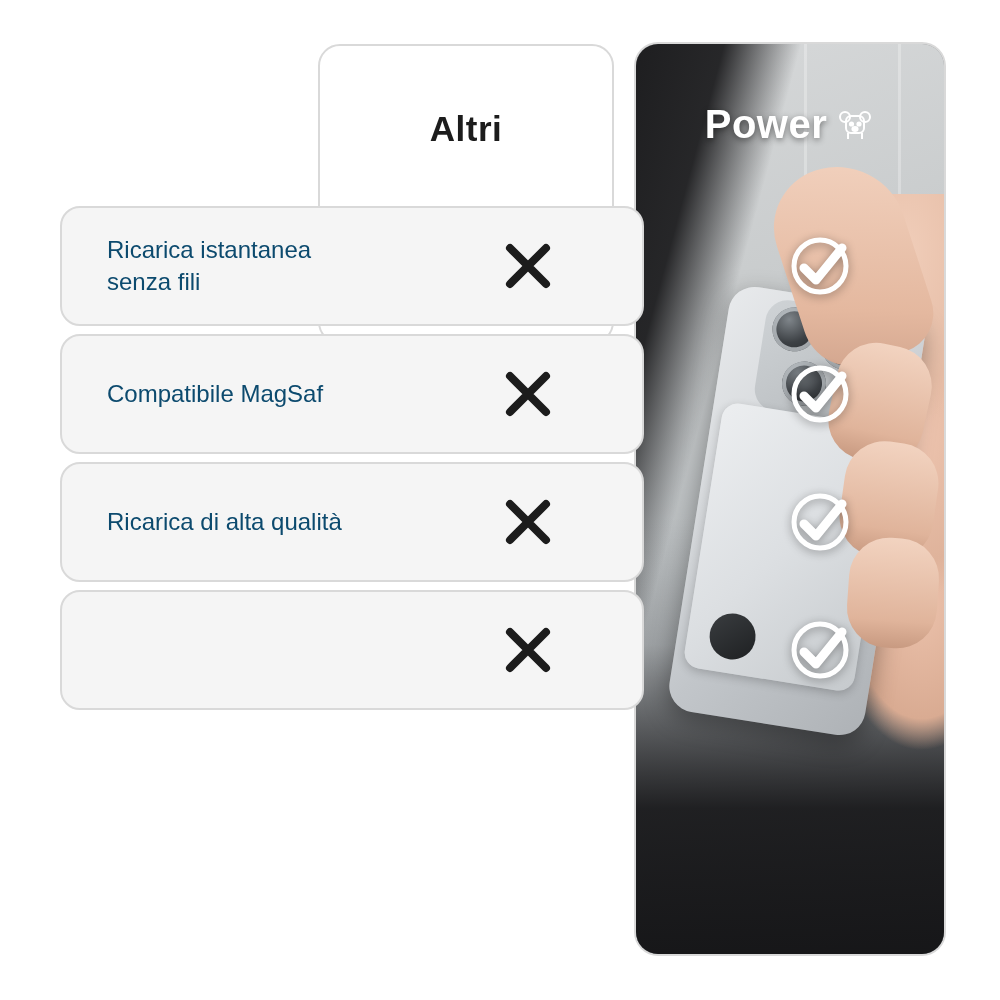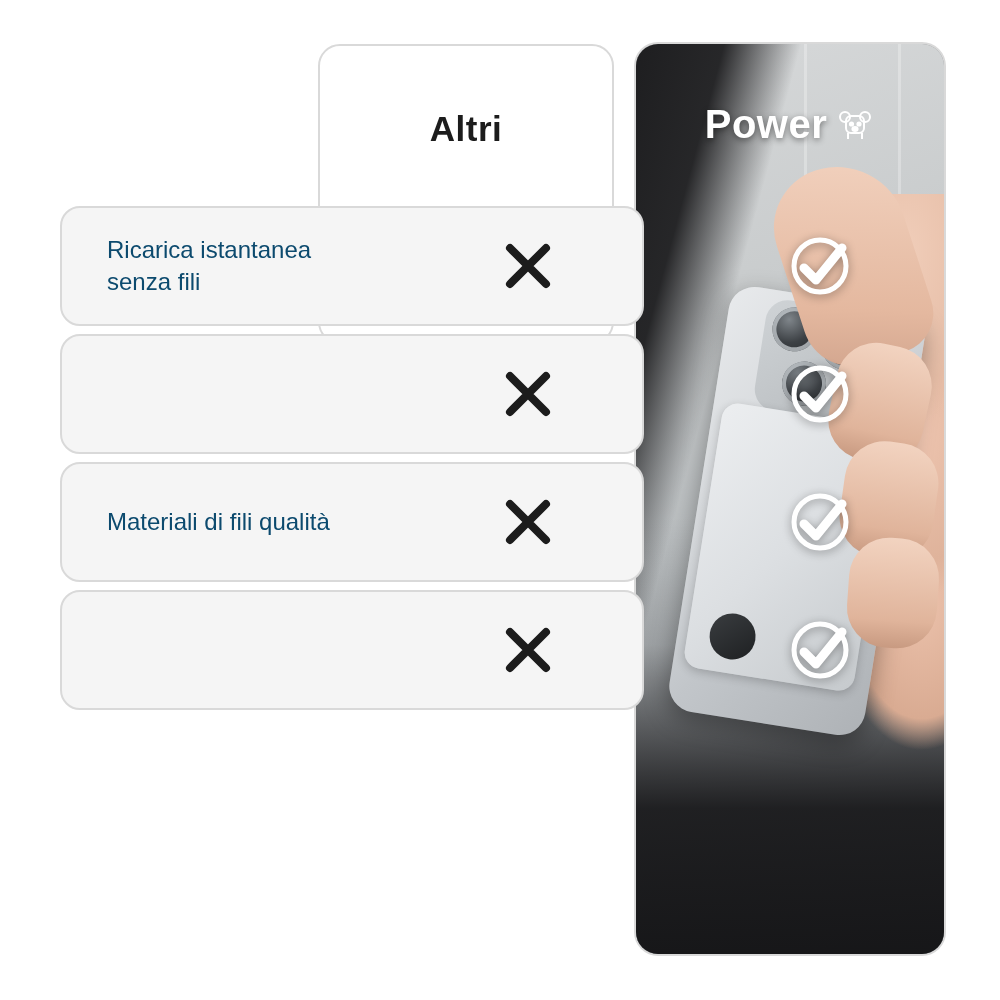--- a/index.html
+++ b/index.html
@@ -306,36 +306,37 @@
           <circle cx="32" cy="32" r="26" fill="none" stroke="#ffffff" stroke-width="5"></circle>
           <path d="M16 34 L28 46 L54 14" fill="none" stroke="#ffffff" stroke-width="9" stroke-linecap="round" stroke-linejoin="round"></path>
         </svg>
       </div>
     </div>
 
 
 
     <div class="row">
       <div class="row-box"></div>
+      <div class="row-label">Compatibile MagSaf</div>
       <div class="row-cross">
         <svg width="56" height="56" viewBox="0 0 56 56">
           <path d="M10 10 L46 46 M46 10 L10 46" stroke="#1c1c1c" stroke-width="8" stroke-linecap="round"></path>
         </svg>
       </div>
       <div class="row-check">
         <svg width="64" height="64" viewBox="0 0 64 64">
           <circle cx="32" cy="32" r="26" fill="none" stroke="#ffffff" stroke-width="5"></circle>
           <path d="M16 34 L28 46 L54 14" fill="none" stroke="#ffffff" stroke-width="9" stroke-linecap="round" stroke-linejoin="round"></path>
         </svg>
       </div>
     </div>
 
     <div class="row">
       <div class="row-box"></div>
-      <div class="row-label">Materiali di fili qualità</div>
+      <div class="row-label">Ricarica di alta qualità</div>
       <div class="row-cross">
         <svg width="56" height="56" viewBox="0 0 56 56">
           <path d="M10 10 L46 46 M46 10 L10 46" stroke="#1c1c1c" stroke-width="8" stroke-linecap="round"></path>
         </svg>
       </div>
       <div class="row-check">
         <svg width="64" height="64" viewBox="0 0 64 64">
           <circle cx="32" cy="32" r="26" fill="none" stroke="#ffffff" stroke-width="5"></circle>
           <path d="M16 34 L28 46 L54 14" fill="none" stroke="#ffffff" stroke-width="9" stroke-linecap="round" stroke-linejoin="round"></path>
         </svg>

